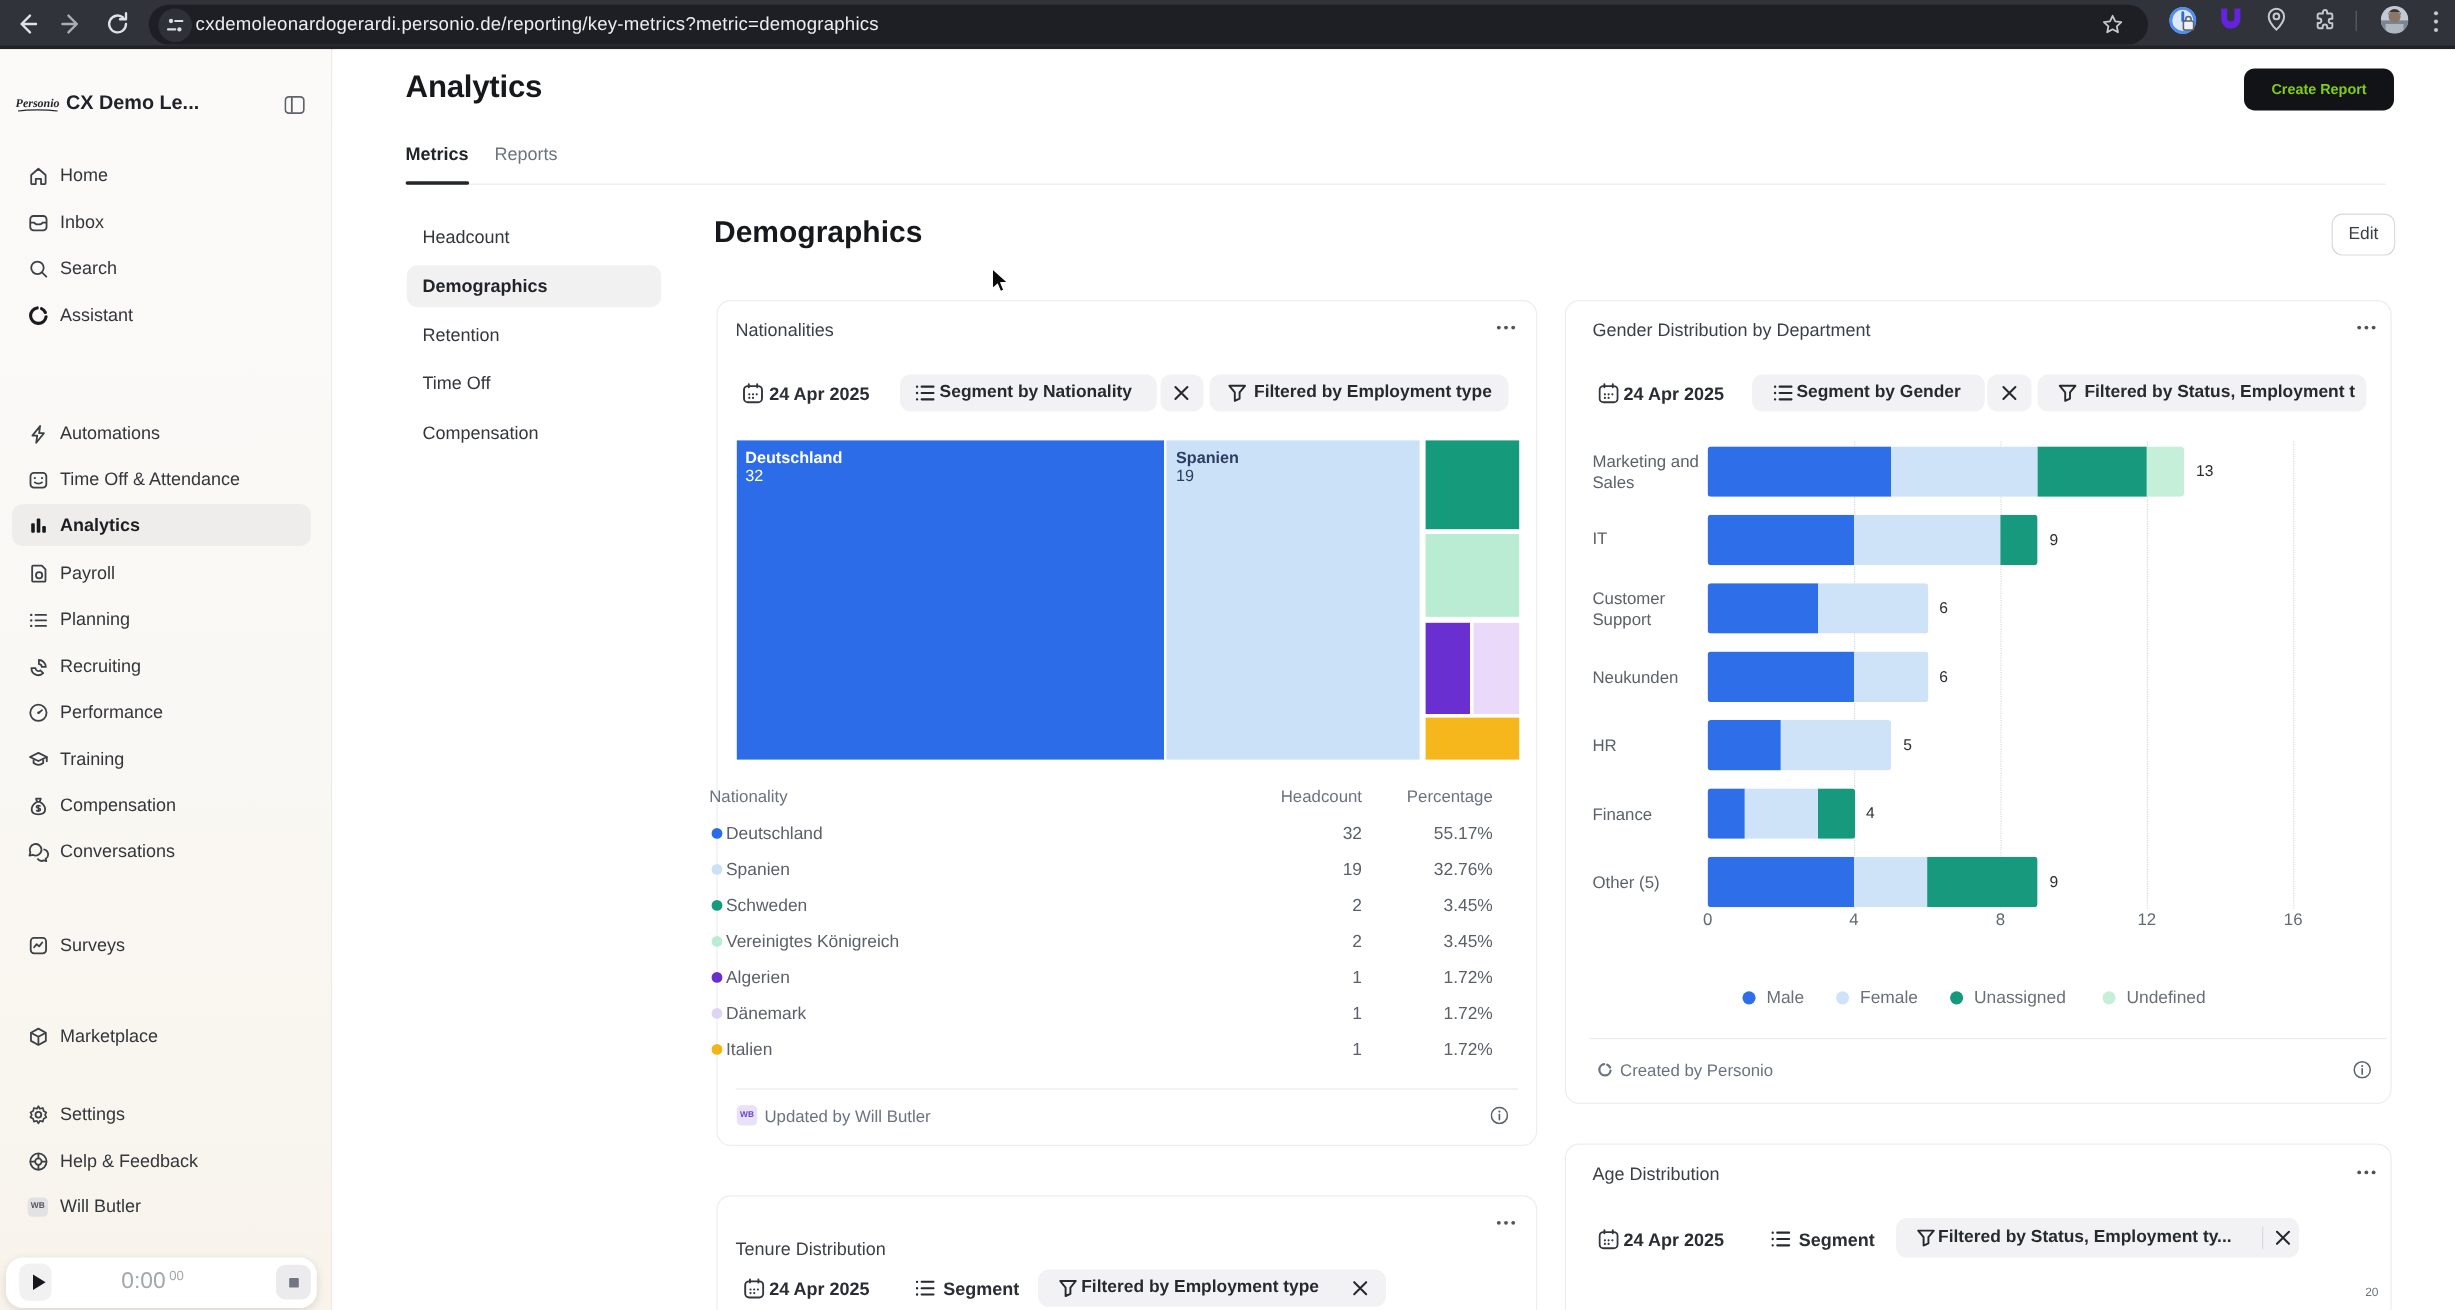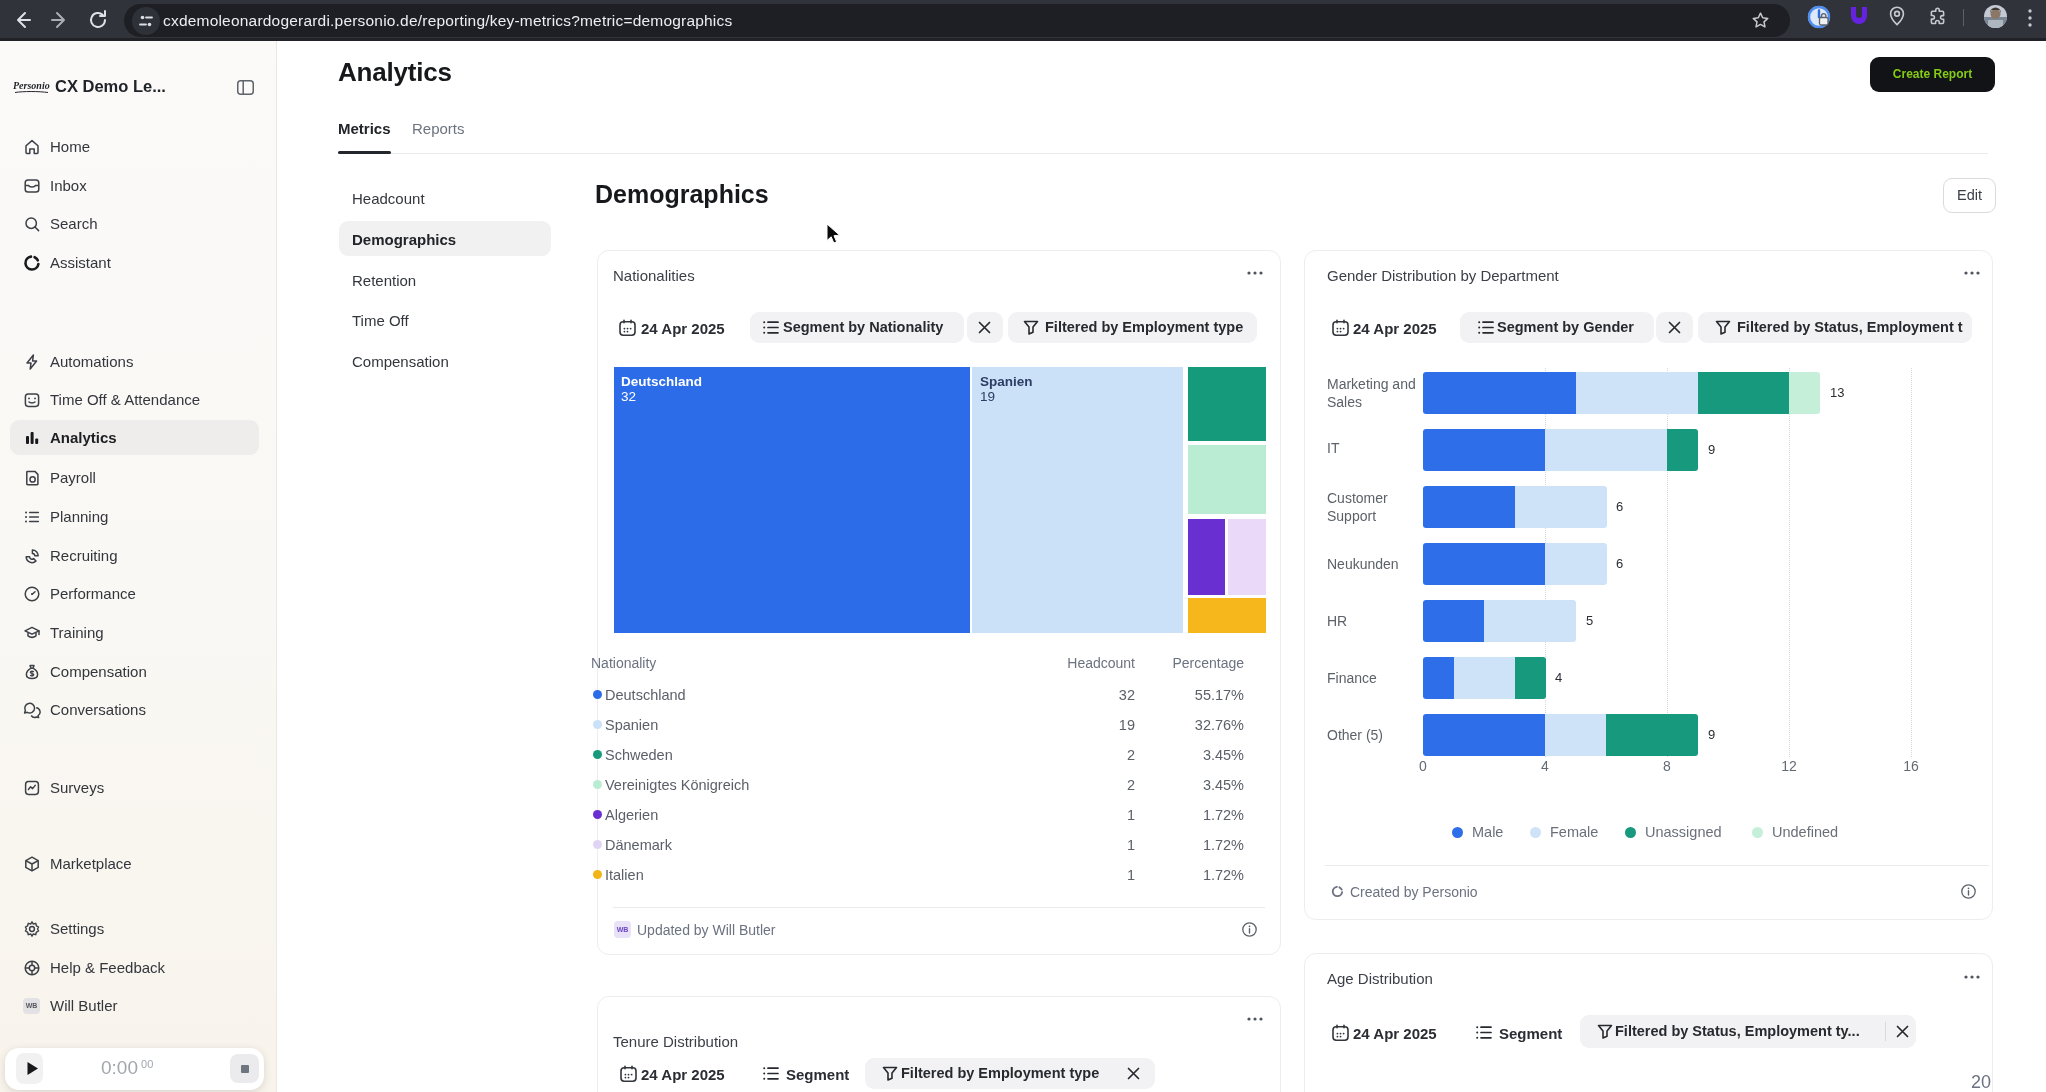--- a/index.html
+++ b/index.html
@@ -562,13 +562,13 @@
 <div class="chip" style="left:1580px;top:1015px;width:336px;height:33px;line-height:33px;">
   <svg class="abs" style="left:17px;top:9px" width="16" height="15" viewBox="0 0 16 15">
       <path d="M1.5 1.5 H14.5 L10 7 V12.2 L6 14 V7 z" fill="none" stroke="#26292e" stroke-width="1.6" stroke-linejoin="round"></path>
     </svg>
   <span style="margin-left:35px;">Filtered by Status, Employment ty...</span>
   <div style="position:absolute;left:305px;top:7px;width:1px;height:19px;background:#d9dadd;"></div>
   <svg class="abs" style="left:316px;top:10px" width="13" height="13" viewBox="0 0 13 13">
       <path d="M1.5 1.5 L11.5 11.5 M11.5 1.5 L1.5 11.5" stroke="#26292e" stroke-width="1.7" stroke-linecap="round"></path>
     </svg>
 </div>
-<div class="abs" style="left:1971px;top:1072px;font-size:18px;color:#6b7280;">20</div>
+<div class="abs" style="left:1971px;top:1072px;font-size:10px;color:#6b7280;">20</div>
 
 </body></html>

